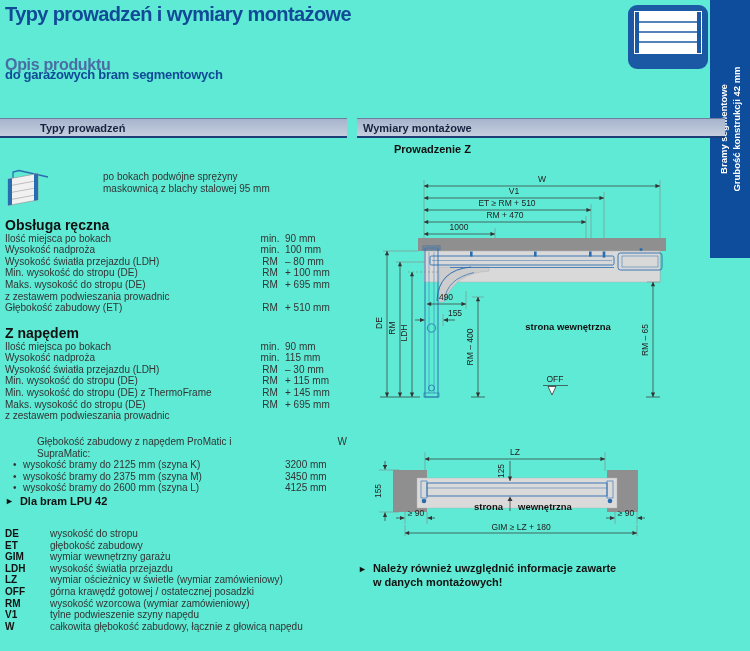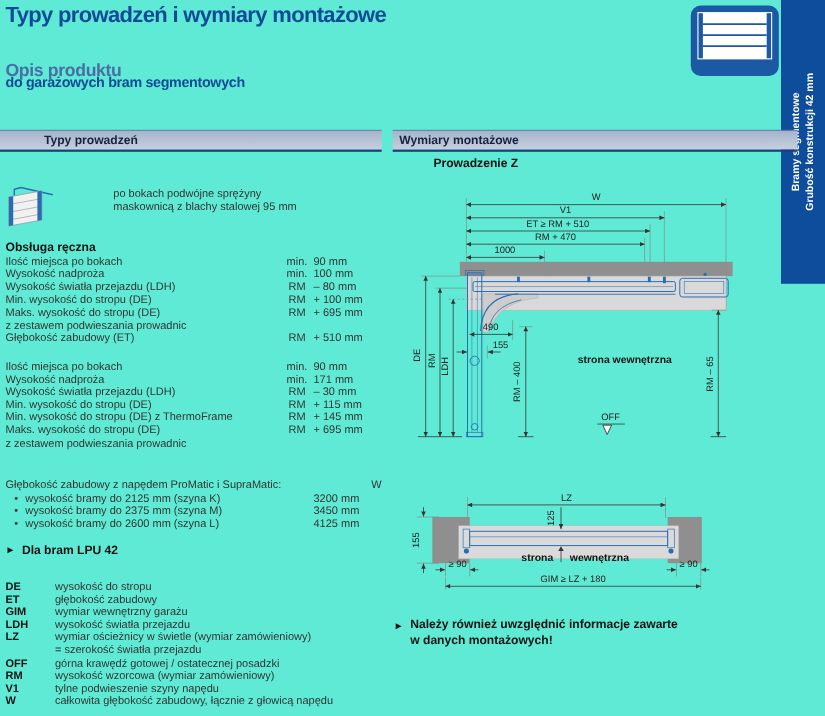--- a/index.html
+++ b/index.html
@@ -16,27 +16,27 @@
   .sec-bar{position:absolute;top:118px;height:20px;box-sizing:border-box;
         background:linear-gradient(180deg,#a6b4cc,#c6cfdf);
         border-top:1px solid #6b7da0;border-bottom:2px solid #1d3f77;
         font-size:11px;font-weight:bold;color:#16233f;padding:3px 0 0 6px;}
   .bar-left{left:0;width:347px;padding-left:40px;}
   .bar-right{left:357px;width:368px;}
   .hline{position:absolute;font-size:11px;font-weight:bold;color:#111;}
   .intro-icon{position:absolute;left:4px;top:169px;}
   .intro{position:absolute;left:55px;top:171px;font-size:10px;line-height:11.5px;color:#333;margin-left:48px;}
   .tbl{position:absolute;left:5px;width:342px;font-size:10px;line-height:11.6px;color:#333;}
-  .tbl .hd{font-weight:bold;font-size:11px;color:#111;margin-bottom:1px;}
+  .tbl .hd{font-weight:bold;font-size:14px;color:#111;margin-bottom:1px;}
   .row{display:flex;}
   .row .lbl{width:250px;}
   .row .ref{width:30px;text-align:center;}
   .row .val{width:62px;}
   .depth-head{display:flex;}
-  .depth-head .lbl{flex:1;}
+  .depth-head .lbl{flex:1;margin-left:32px;}
   .depth-head .val{width:62px;text-align:right;}
   .bul{width:10px;padding-left:8px;}
   .blbl{flex:1;}
   .lpu{position:absolute;left:5px;top:495px;font-size:11px;font-weight:bold;color:#111;}
   .arrow{display:inline-block;font-size:9px;vertical-align:1px;margin-right:6px;color:#111;}
   .legend{position:absolute;left:5px;top:528px;font-size:10px;line-height:11.6px;color:#333;}
   .legend .abbr{width:33px;font-weight:bold;color:#111;}
   .legend .desc{flex:1;margin-left:12px;}
   .drawing1{position:absolute;left:358px;top:160px;}
   .drawing2{position:absolute;left:358px;top:437px;}
@@ -131,29 +131,30 @@
         <div class="val"></div>
       </div>
     <div class="row">
         <div class="lbl">Głębokość zabudowy (ET)</div>
         <div class="ref">RM</div>
         <div class="val">+ 510 mm</div>
       </div>
   </div>
 
   <div class="tbl" style="top:328px;">
+    <div class="hd">Z napędem</div>
     <div class="row">
         <div class="lbl">Ilość miejsca po bokach</div>
         <div class="ref">min.</div>
         <div class="val">90 mm</div>
       </div>
     <div class="row">
         <div class="lbl">Wysokość nadproża</div>
         <div class="ref">min.</div>
-        <div class="val">171 mm</div>
+        <div class="val">115 mm</div>
       </div>
     <div class="row">
         <div class="lbl">Wysokość światła przejazdu  (LDH)</div>
         <div class="ref">RM</div>
         <div class="val">– 30 mm</div>
       </div>
     <div class="row">
         <div class="lbl">Min. wysokość do stropu (DE)</div>
         <div class="ref">RM</div>
         <div class="val">+ 115 mm</div>
@@ -217,21 +218,20 @@
     <div class="row">
         <div class="abbr">LDH</div>
         <div class="desc">wysokość światła przejazdu</div>
       </div>
     <div class="row">
         <div class="abbr">LZ</div>
         <div class="desc">wymiar ościeżnicy w świetle (wymiar zamówieniowy)</div>
       </div>
     <div class="row">
         <div class="abbr"></div>
-        <div class="desc">= szerokość światła przejazdu</div>
       </div>
     <div class="row">
         <div class="abbr">OFF</div>
         <div class="desc">górna krawędź gotowej / ostatecznej posadzki</div>
       </div>
     <div class="row">
         <div class="abbr">RM</div>
         <div class="desc">wysokość wzorcowa (wymiar zamówieniowy)</div>
       </div>
     <div class="row">

